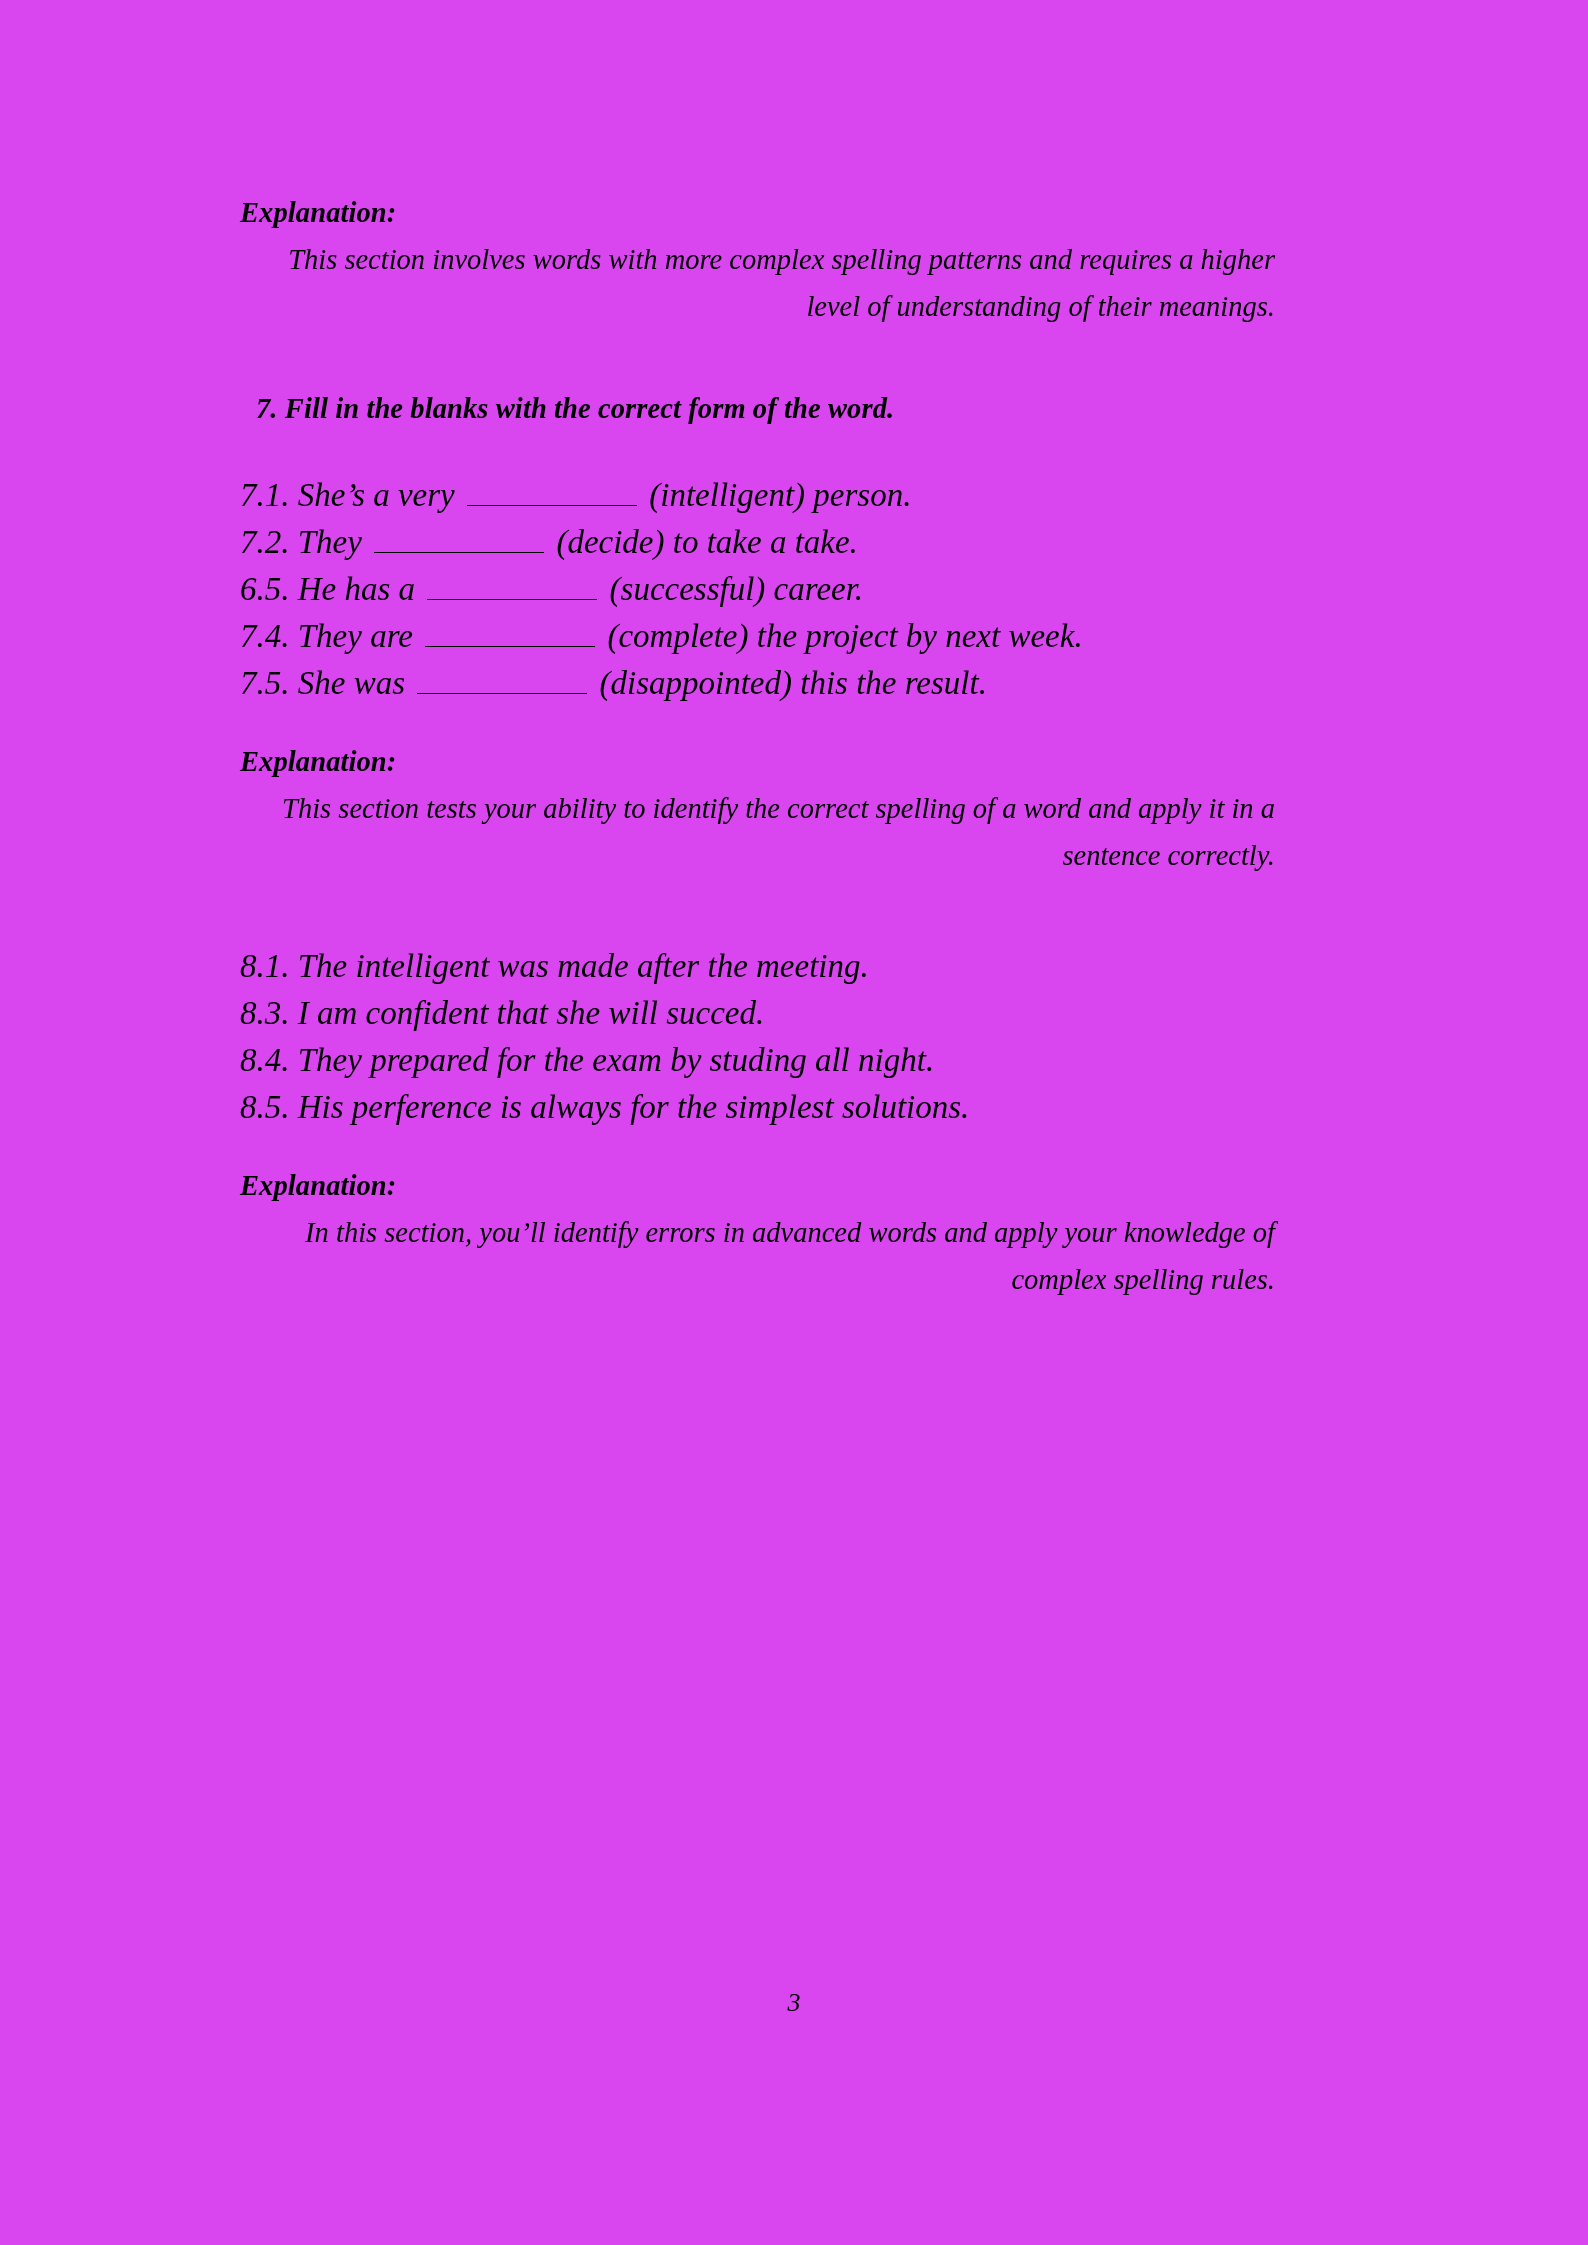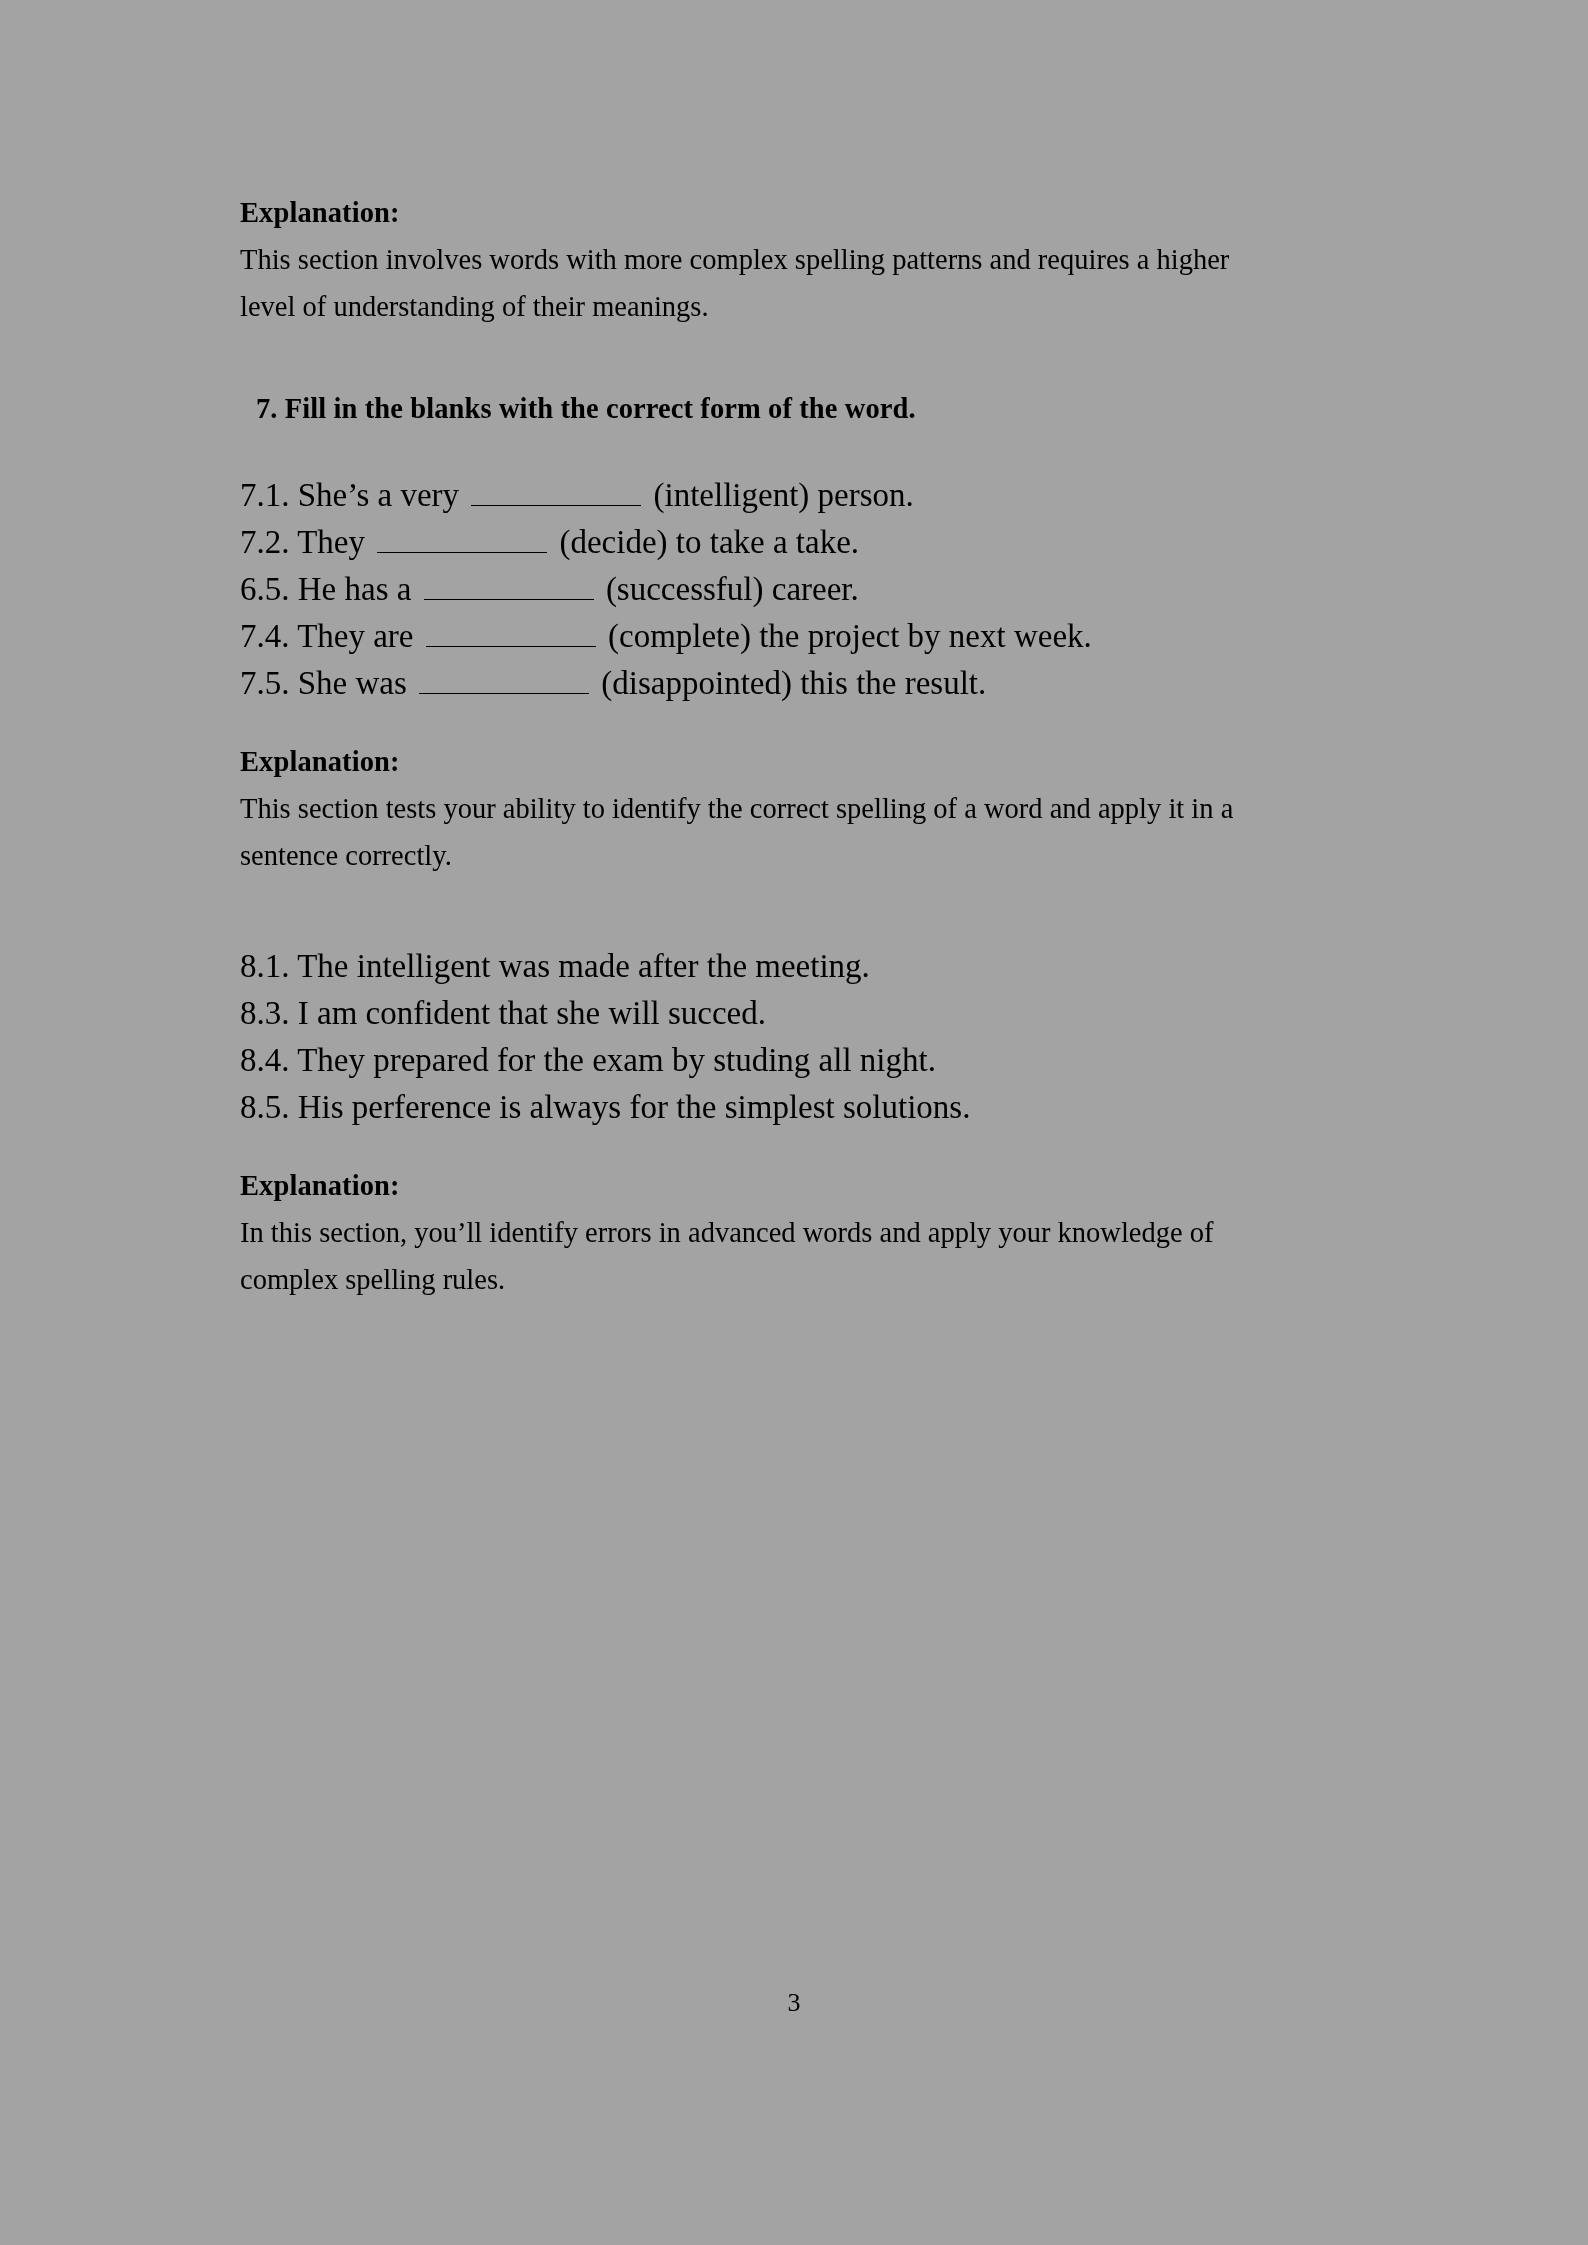--- a/index.html
+++ b/index.html
@@ -14,41 +14,42 @@
     color: #000000;
     position: relative;
     overflow: hidden;
   }
   .page {
     position: absolute;
     top: 0;
     left: 0;
     width: 1588px;
     height: 2245px;
-    background: #a3a3a3;
+    background: #d946ef;
+    font-style: italic;
   }
   .content {
     position: absolute;
     left: 240px;
     top: 190px;
     width: 1035px;
   }
   .expl-heading {
     font-size: 28.5px;
     font-weight: bold;
     line-height: 46px;
     margin: 0 0 0 0;
     letter-spacing: 0.1px;
   }
   .expl-body {
     font-size: 28.5px;
     font-weight: normal;
     line-height: 47px;
     margin: 0;
-    text-align: left;
+    text-align: right;
   }
   .section-heading {
     font-size: 28.5px;
     font-weight: bold;
     line-height: 46px;
     margin: 16px;
     letter-spacing: 0.1px;
   }
   .qlist {
     margin: 0;

